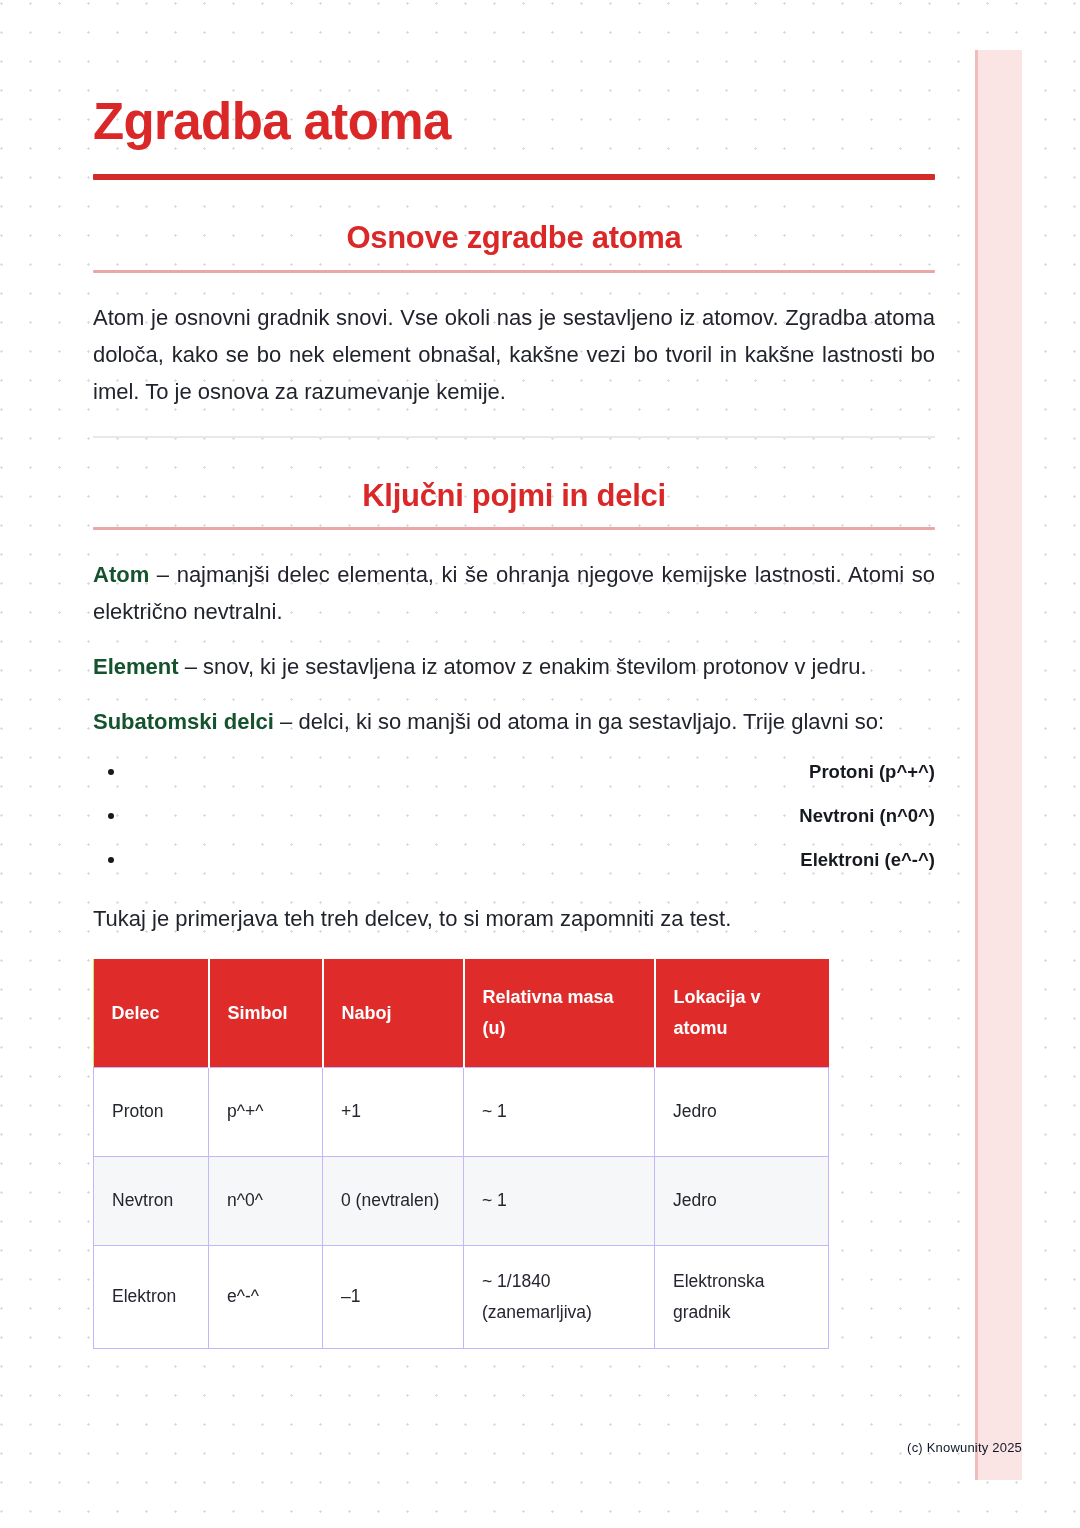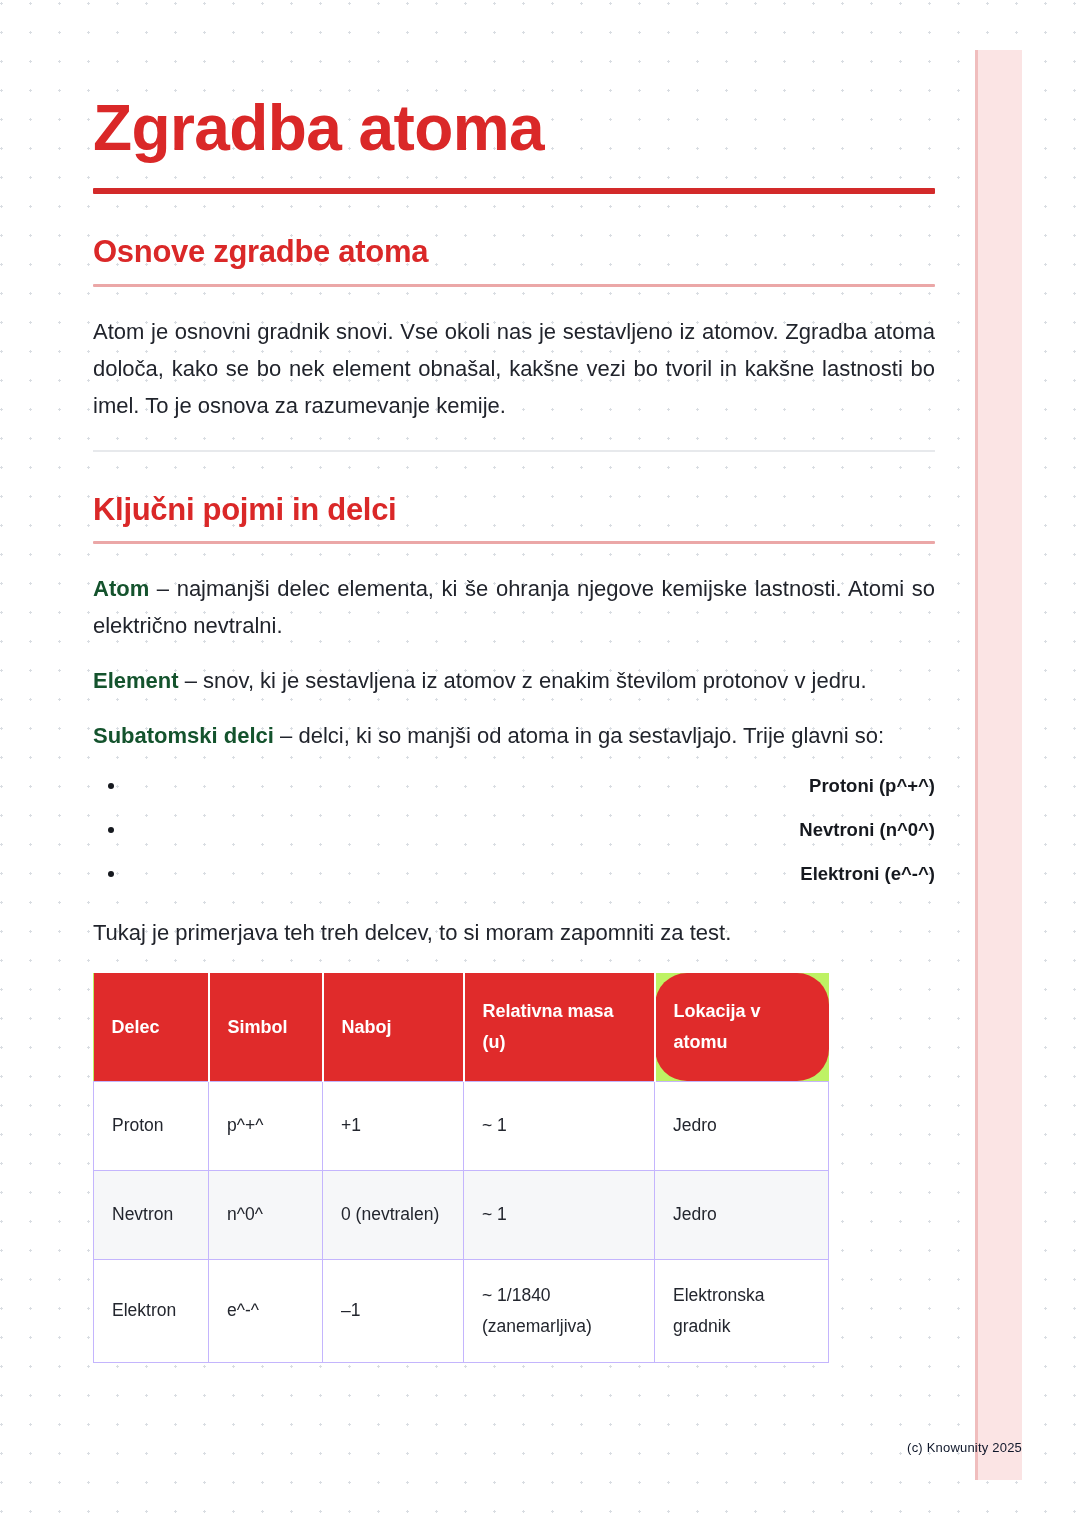--- a/index.html
+++ b/index.html
@@ -46,21 +46,21 @@
 
   .content {
     position: absolute;
     left: 93px;
     top: 0;
     width: 842px;
   }
 
   
   .doc-title {
-    font-size: 64px;
+    font-size: 51px;
     font-weight: bold;
     color: #da2828;
     letter-spacing: -0.6px;
     line-height: 1.08;
     padding-top: 94px;
   }
   .title-rule {
     margin-top: 25px;
     height: 6px;
     background: #d32a2a;
@@ -69,20 +69,21 @@
 
   
   .section { position: relative; }
 
   .section-title {
     font-size: 31px;
     font-weight: bold;
     color: #da2828;
     letter-spacing: -0.3px;
     line-height: 1.15;
+    text-align: center;
   }
   .section-rule {
     margin-top: 14px;
     height: 3px;
     background: #eba7a7;
     border-radius: 1px;
   }
 
   
   p.body {
@@ -143,21 +144,21 @@
     color: #ffffff;
     font-size: 18px;
     font-weight: bold;
     text-align: left;
     padding: 22px 18px;
     line-height: 31px;
     border-right: 2px solid #ffffff;
     vertical-align: middle;
     height: 108px;
   }
-  table.compare th:last-child { border-right: none; border-radius: 32px; }
+  table.compare th:last-child { border-right: none; }
 
   table.compare td {
     font-size: 17.5px;
     color: #23262e;
     padding: 20px 18px;
     line-height: 31px;
     border: 1px solid #c4b5fd;
     vertical-align: middle;
     height: 89px;
   }

